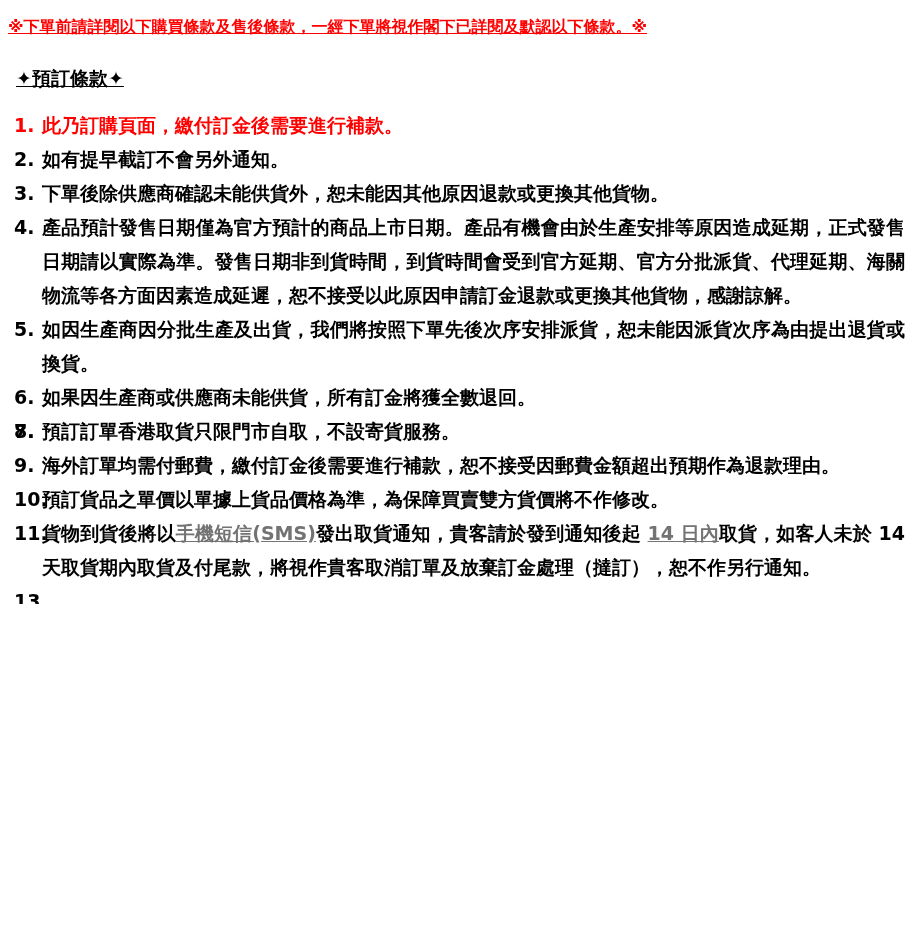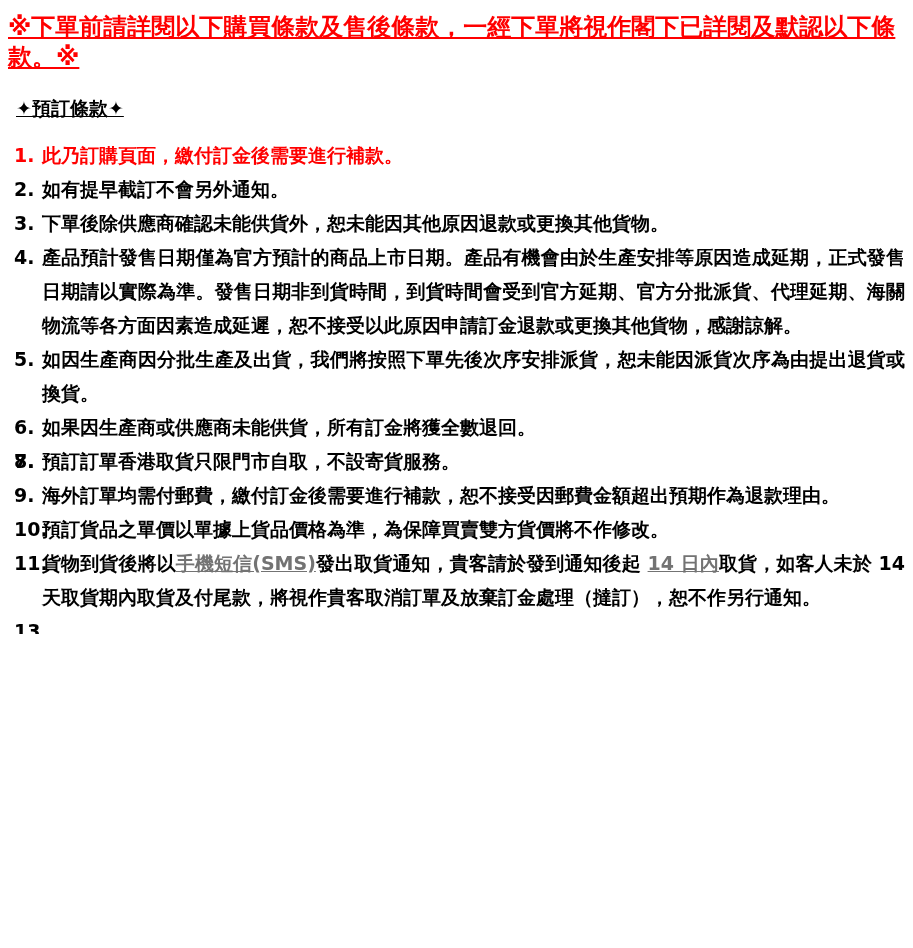--- a/index.html
+++ b/index.html
@@ -12,21 +12,21 @@
     font-weight: bold;
     color: #000000;
   }
   .page {
     width: 913px;
     box-sizing: border-box;
     padding: 12px 8px 20px 8px;
     background: #ffffff;
   }
   .title {
-    font-size: 24px;
+    font-size: 16px;
     line-height: 30px;
     color: #ff0000;
     text-decoration: underline;
     margin: 0 0 22px 0;
   }
   .section-header {
     font-size: 19px;
     line-height: 28px;
     color: #000000;
     text-decoration: underline;

